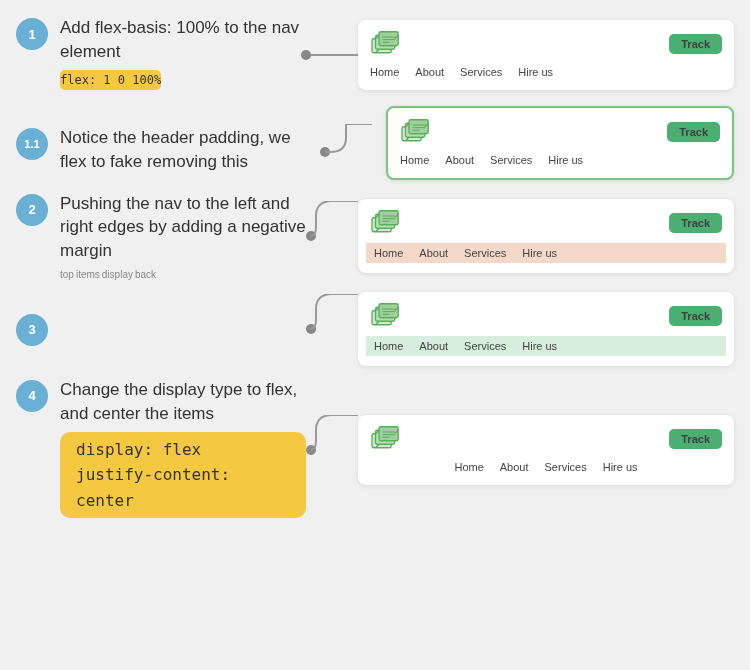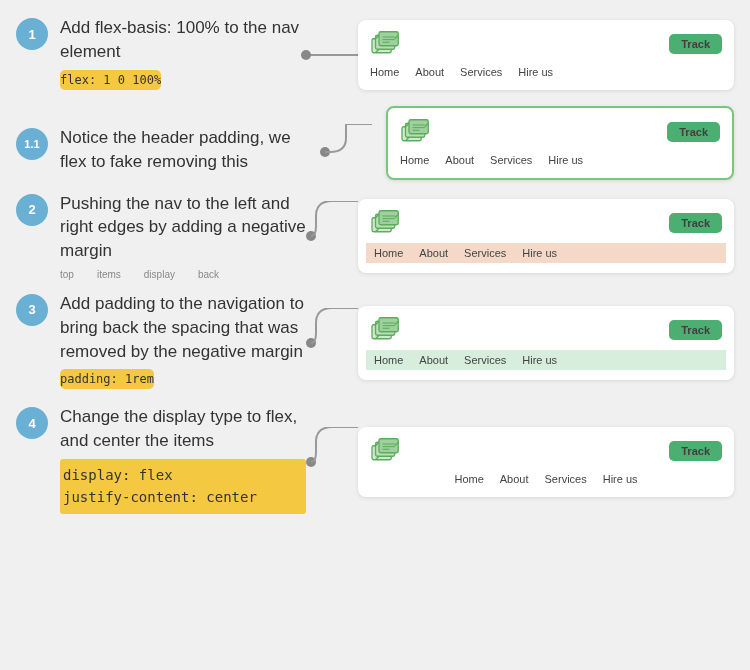--- a/index.html
+++ b/index.html
@@ -46,21 +46,21 @@
       font-size: 12px;
       color: #333;
       margin-bottom: 4px;
     }
 
     .code-labels {
       font-size: 10px;
       color: #888;
       margin-top: 2px;
       display: flex;
-      gap: 23px;
+      gap: 2px;
     }
 
     
     .preview-card {
       flex: 1;
       background: white;
       border-radius: 8px;
       padding: 10px 12px;
       box-shadow: 0 1px 4px rgba(0,0,0,0.1);
       position: relative;
@@ -116,24 +116,24 @@
     .nav-items.with-green-bg {
       background: #d6eedb;
       padding: 4px 8px;
       margin: 0 -4px;
     }
 
     
     .code-badge-multi {
       display: block;
       background: #f5c842;
-      border-radius: 3px;
-      padding: 5px 3px;
+      border-radius: 10px;
+      padding: 5px 16px;
       font-family: monospace;
-      font-size: 14px;
+      font-size: 16px;
       color: #333;
       margin-bottom: 4px;
       line-height: 1.6;
     }
 
     .step-wrapper {
       margin-bottom: 12px;
     }
   </style>
 </head>
@@ -272,24 +272,20 @@
         <span>Hire us</span>
       </div>
     </div>
   </div>
 </div>
 
 <div class="step-wrapper">
   <div style="display:flex; align-items:center; gap:0;">
     <div style="display:flex; align-items:flex-start; gap:12px; width:290px; flex-shrink:0;">
       <div class="step-number">3</div>
-      <div class="step-text-block">
-        <div class="step-description">Add padding to the navigation to bring back the spacing that was removed by the negative margin</div>
-        <div class="code-badge">padding: 1rem</div>
-      </div>
     </div>
 
     <div style="width:52px; height:70px; flex-shrink:0; position:relative;">
       <svg width="52" height="70" viewBox="0 0 52 70">
         <circle cx="5" cy="35" r="5" fill="#888"></circle>
         <path d="M5 35 Q10 35 10 25 L10 15 Q10 0 26 0 L52 0" stroke="#999" stroke-width="2" fill="none"></path>
       </svg>
     </div>
 
     <div class="preview-card" style="flex:1;">

